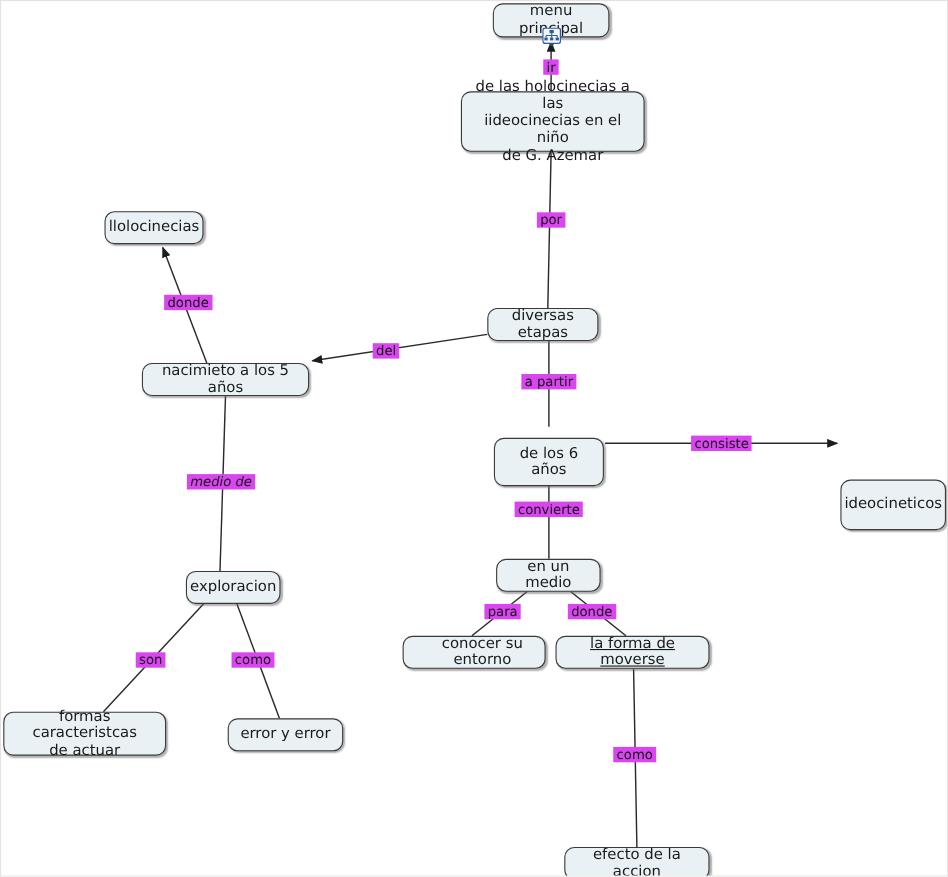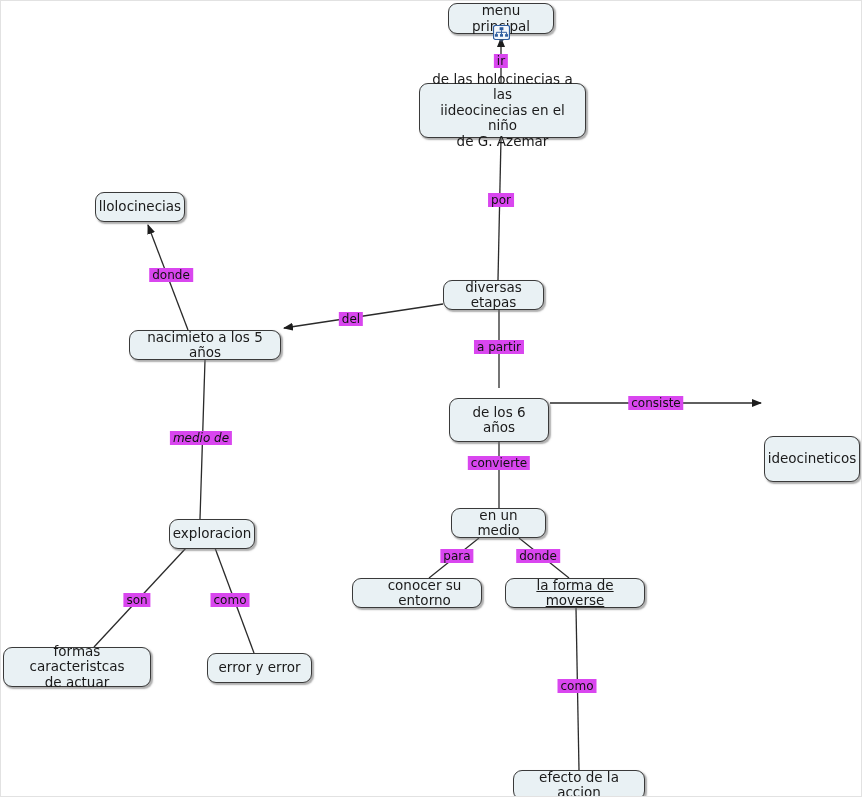--- a/index.html
+++ b/index.html
@@ -96,21 +96,21 @@
       <div class="node" style="left: 418px; top: 82px; width: 167px; height: 55px;">de las holocinecias a las
 iideocinecias en el niño
 de G. Azemar</div>
       <div class="node" style="left: 94px; top: 191px; width: 90px; height: 30px;">llolocinecias</div>
       <div class="node" style="left: 442px; top: 279px; width: 101px; height: 30px;">diversas etapas</div>
       <div class="node" style="left: 128px; top: 329px; width: 152px; height: 30px;">nacimieto a los 5 años</div>
       <div class="node" style="left: 448px; top: 397px; width: 100px; height: 44px;">de los 6 años</div>
       <div class="node" style="left: 763px; top: 387px; width: 96px; height: 46px; margin-top: 48px;">ideocineticos</div>
       <div class="node" style="left: 144px; top: 518px; width: 86px; height: 30px; margin-left: 24px;">exploracion</div>
       <div class="node" style="left: 450px; top: 507px; width: 95px; height: 30px;">en un medio</div>
-      <div class="node" style="left: 351px; top: 577px; width: 130px; height: 30px; padding-left: 24px;">conocer su entorno</div>
+      <div class="node" style="left: 365px; top: 577px; width: 130px; height: 30px; padding-left: 24px;">conocer su entorno</div>
       <div class="node" style="left: 504px; top: 577px; width: 140px; height: 30px; text-decoration: underline;">la forma de moverse</div>
       <div class="node" style="left: 2px; top: 646px; width: 148px; height: 40px;">formas caracteristcas
 de actuar</div>
       <div class="node" style="left: 206px; top: 652px; width: 105px; height: 30px;">error y error</div>
       <div class="node" style="left: 512px; top: 769px; width: 132px; height: 30px;">efecto de la accion</div>
     </div>
   <div id="label-layer">
       <div class="elabel" style="left: 500px; top: 53px; transform: translateX(-50%);">ir</div>
       <div class="elabel" style="left: 500px; top: 192px; transform: translateX(-50%);">por</div>
       <div class="elabel" style="left: 350px; top: 311px; transform: translateX(-50%);">del</div>

